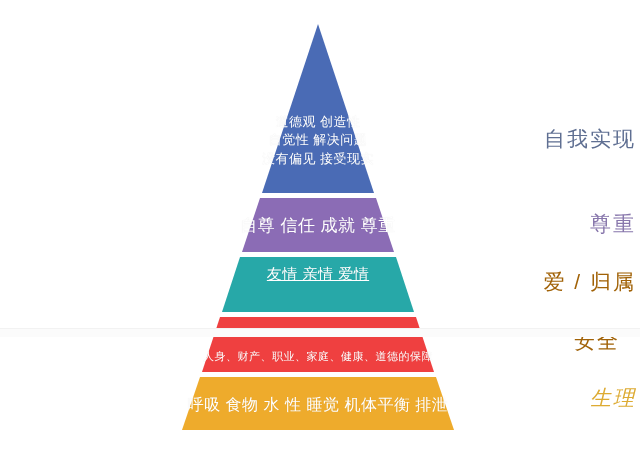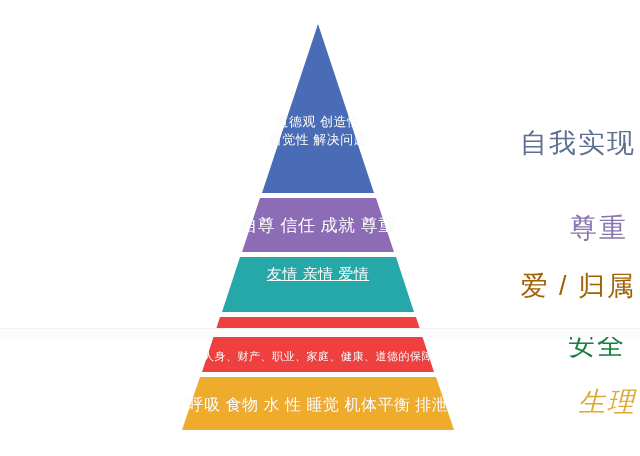--- a/index.html
+++ b/index.html
@@ -46,29 +46,29 @@
     letter-spacing: 0.5px;
     font-weight: 500;
     text-shadow: 0 0 1px rgba(0,0,0,0.10);
   }
   .tier-text.multi {
     line-height: 1.42;
   }
   .side-label {
     position: absolute;
     white-space: nowrap;
-    font-size: 27px;
+    font-size: 21px;
     letter-spacing: 2px;
     font-weight: 400;
     text-align: center;
   }
   #label-0 { right: 4px; top: 125px;  color: #5f6f92; }
-  #label-1 { right: 12px; top: 210px;  color: #8877ac; }
+  #label-1 { right: 4px; top: 210px;  color: #8877ac; }
   #label-2 { right: 4px; top: 268px;  color: #a16207; }
-  #label-3 { right: 14px; top: 327px;  color: #15803d; }
+  #label-3 { right: 20px; top: 327px;  color: #a16207; }
   #label-4 { right: 4px; top: 384px;  color: #ddab33; font-style: italic; }
 
   #text-0 { left: 218px; top: 113px; width: 200px; font-size: 13px; }
   #text-1 { left: 198px; top: 214px; width: 240px; font-size: 17px; }
   #text-2 { left: 178px; top: 265px; width: 280px; font-size: 15px; text-decoration: underline; }
   #text-3 { left: 128px; top: 349px; width: 380px; font-size: 11px; }
   #text-4 { left: 118px; top: 395px; width: 400px; font-size: 16px; }
 </style>
 </head>
 <body>
@@ -84,20 +84,21 @@
     <polygon points="240,257 396,257 414,312 222,312" fill="#27a8a8"></polygon>
 
     <polygon points="220,317 416,317 434,372 202,372" fill="#ef4040"></polygon>
 
     <polygon points="200,377 436,377 454,430 182,430" fill="#eeab2c"></polygon>
   </svg>
 
   <div class="tier-text multi" id="text-0">
     <div>道德观  创造性</div>
     <div>自觉性  解决问题</div>
+    <div>没有偏见  接受现实</div>
   </div>
 
   <div class="tier-text" id="text-1">
     <div>自尊  信任  成就  尊重</div>
   </div>
 
   <div class="tier-text" id="text-2">
     <div>友情   亲情   爱情</div>
   </div>
 

